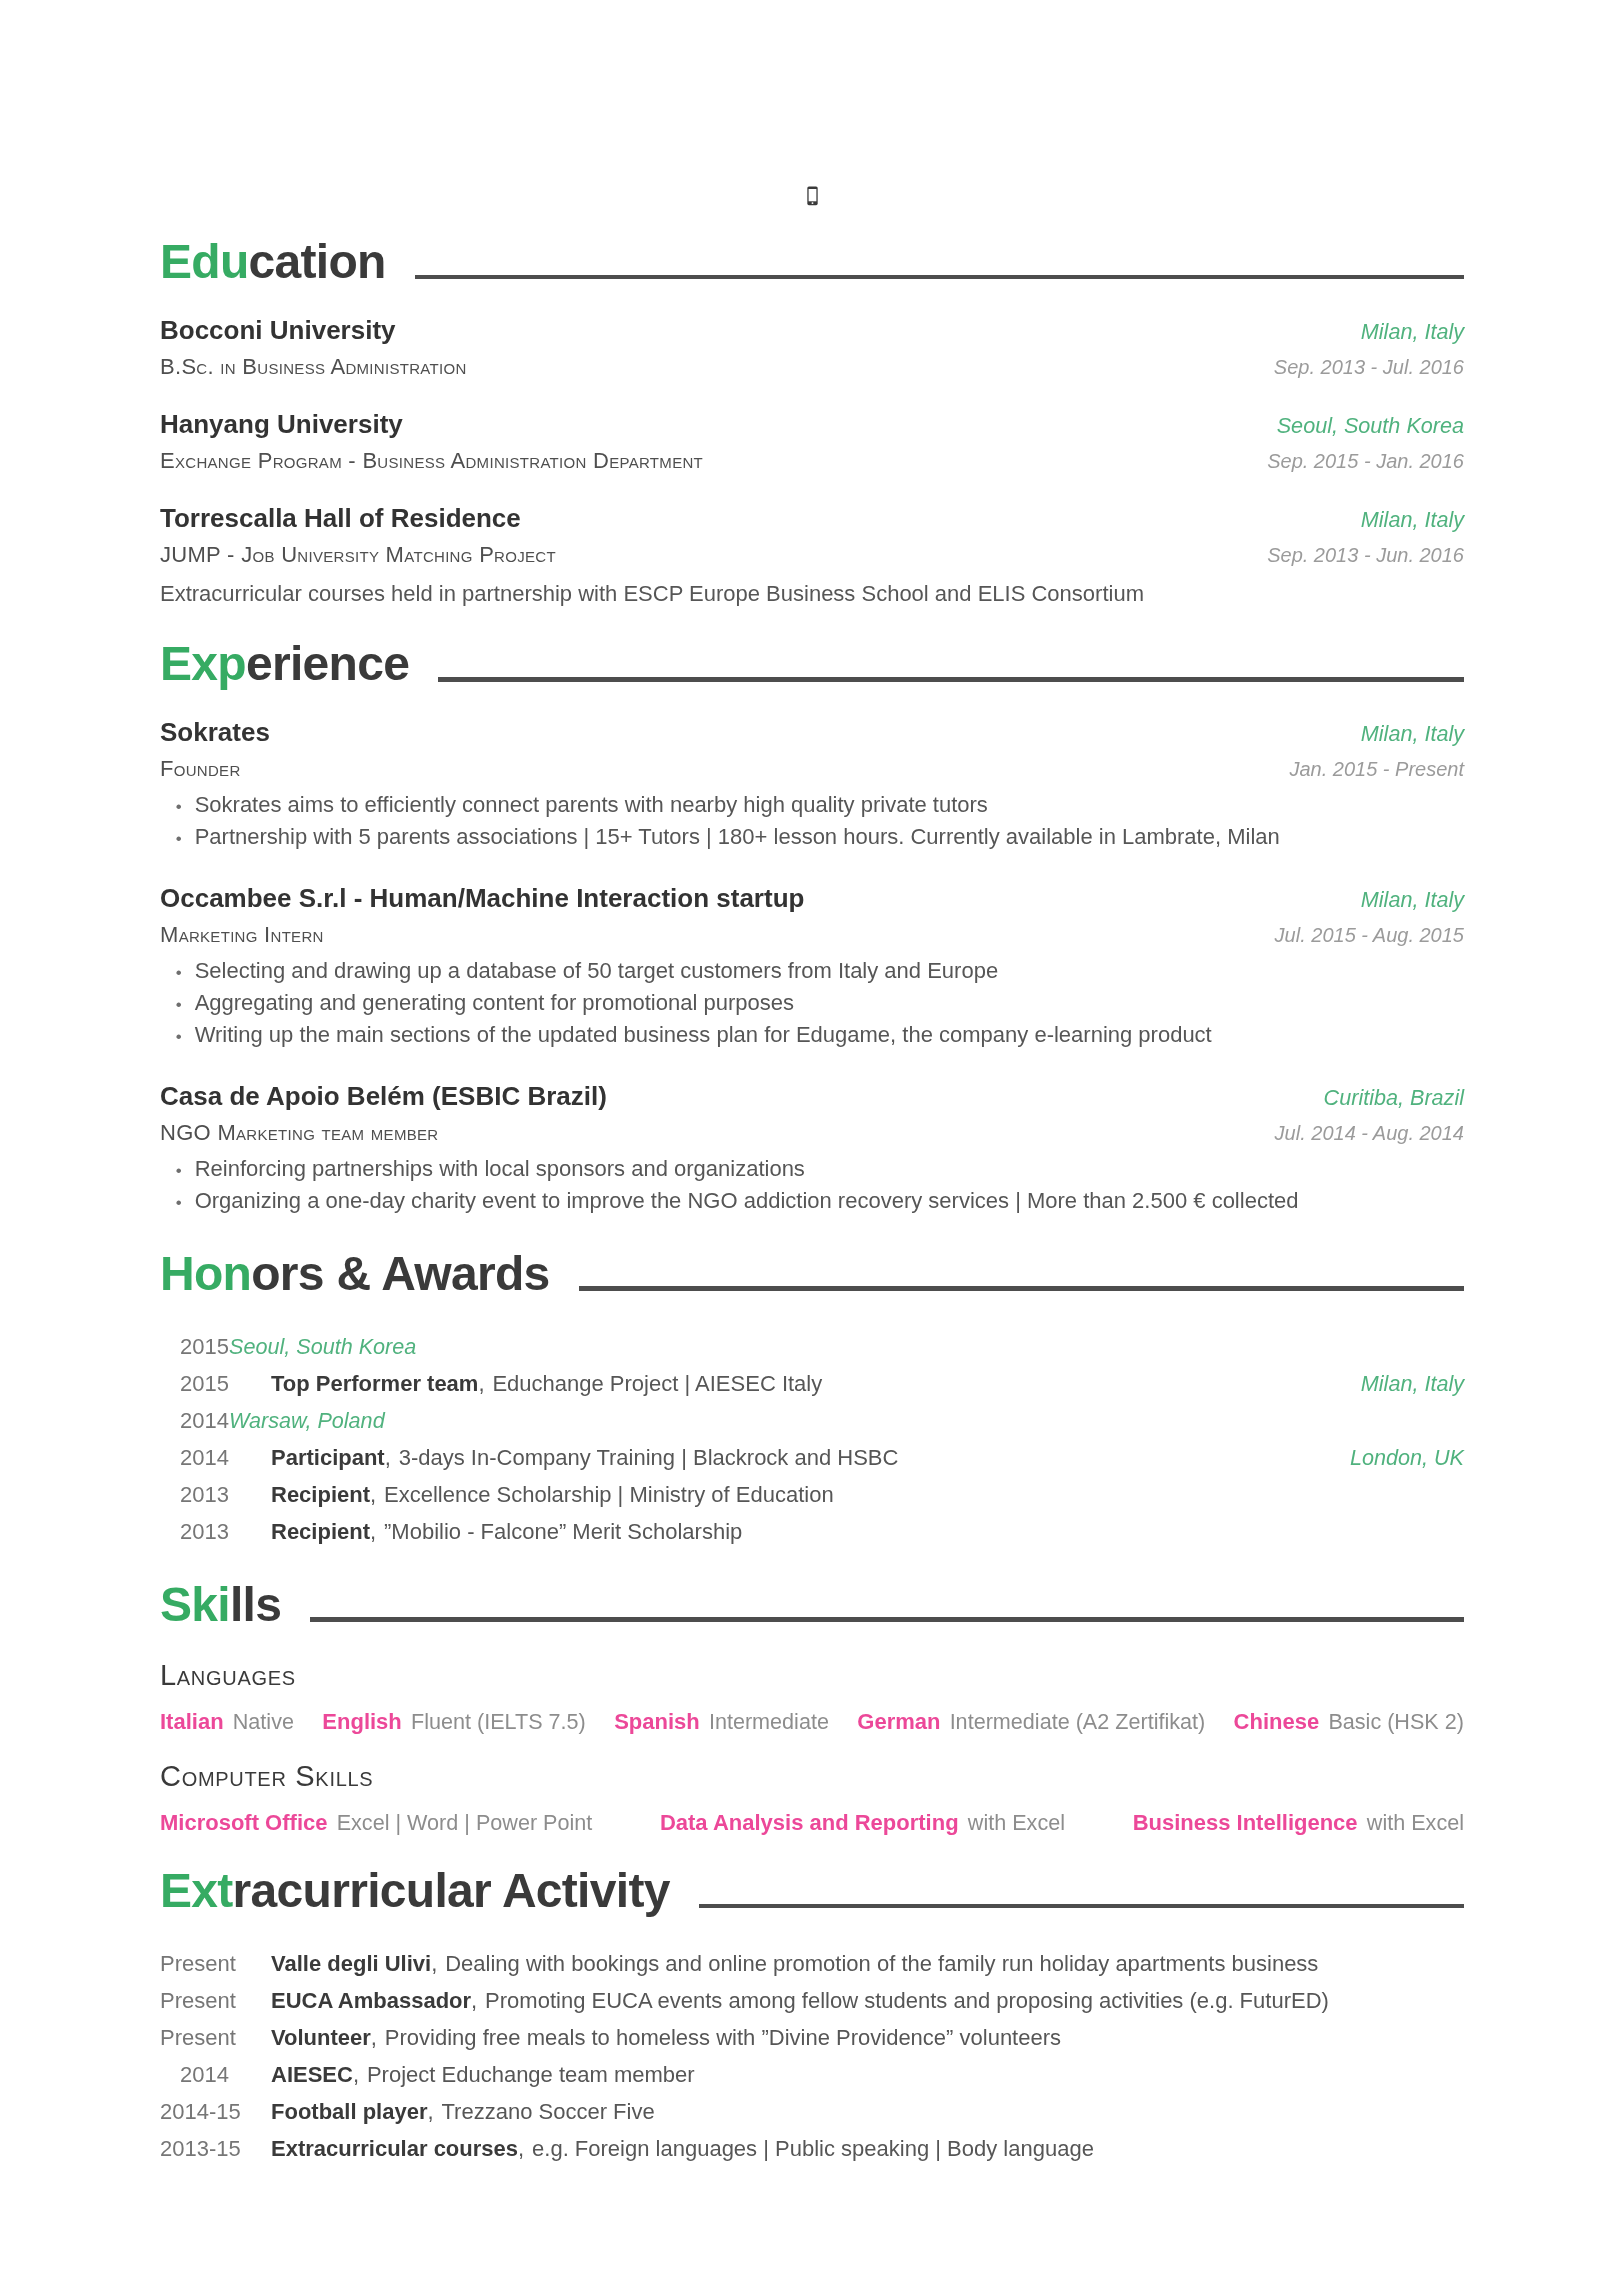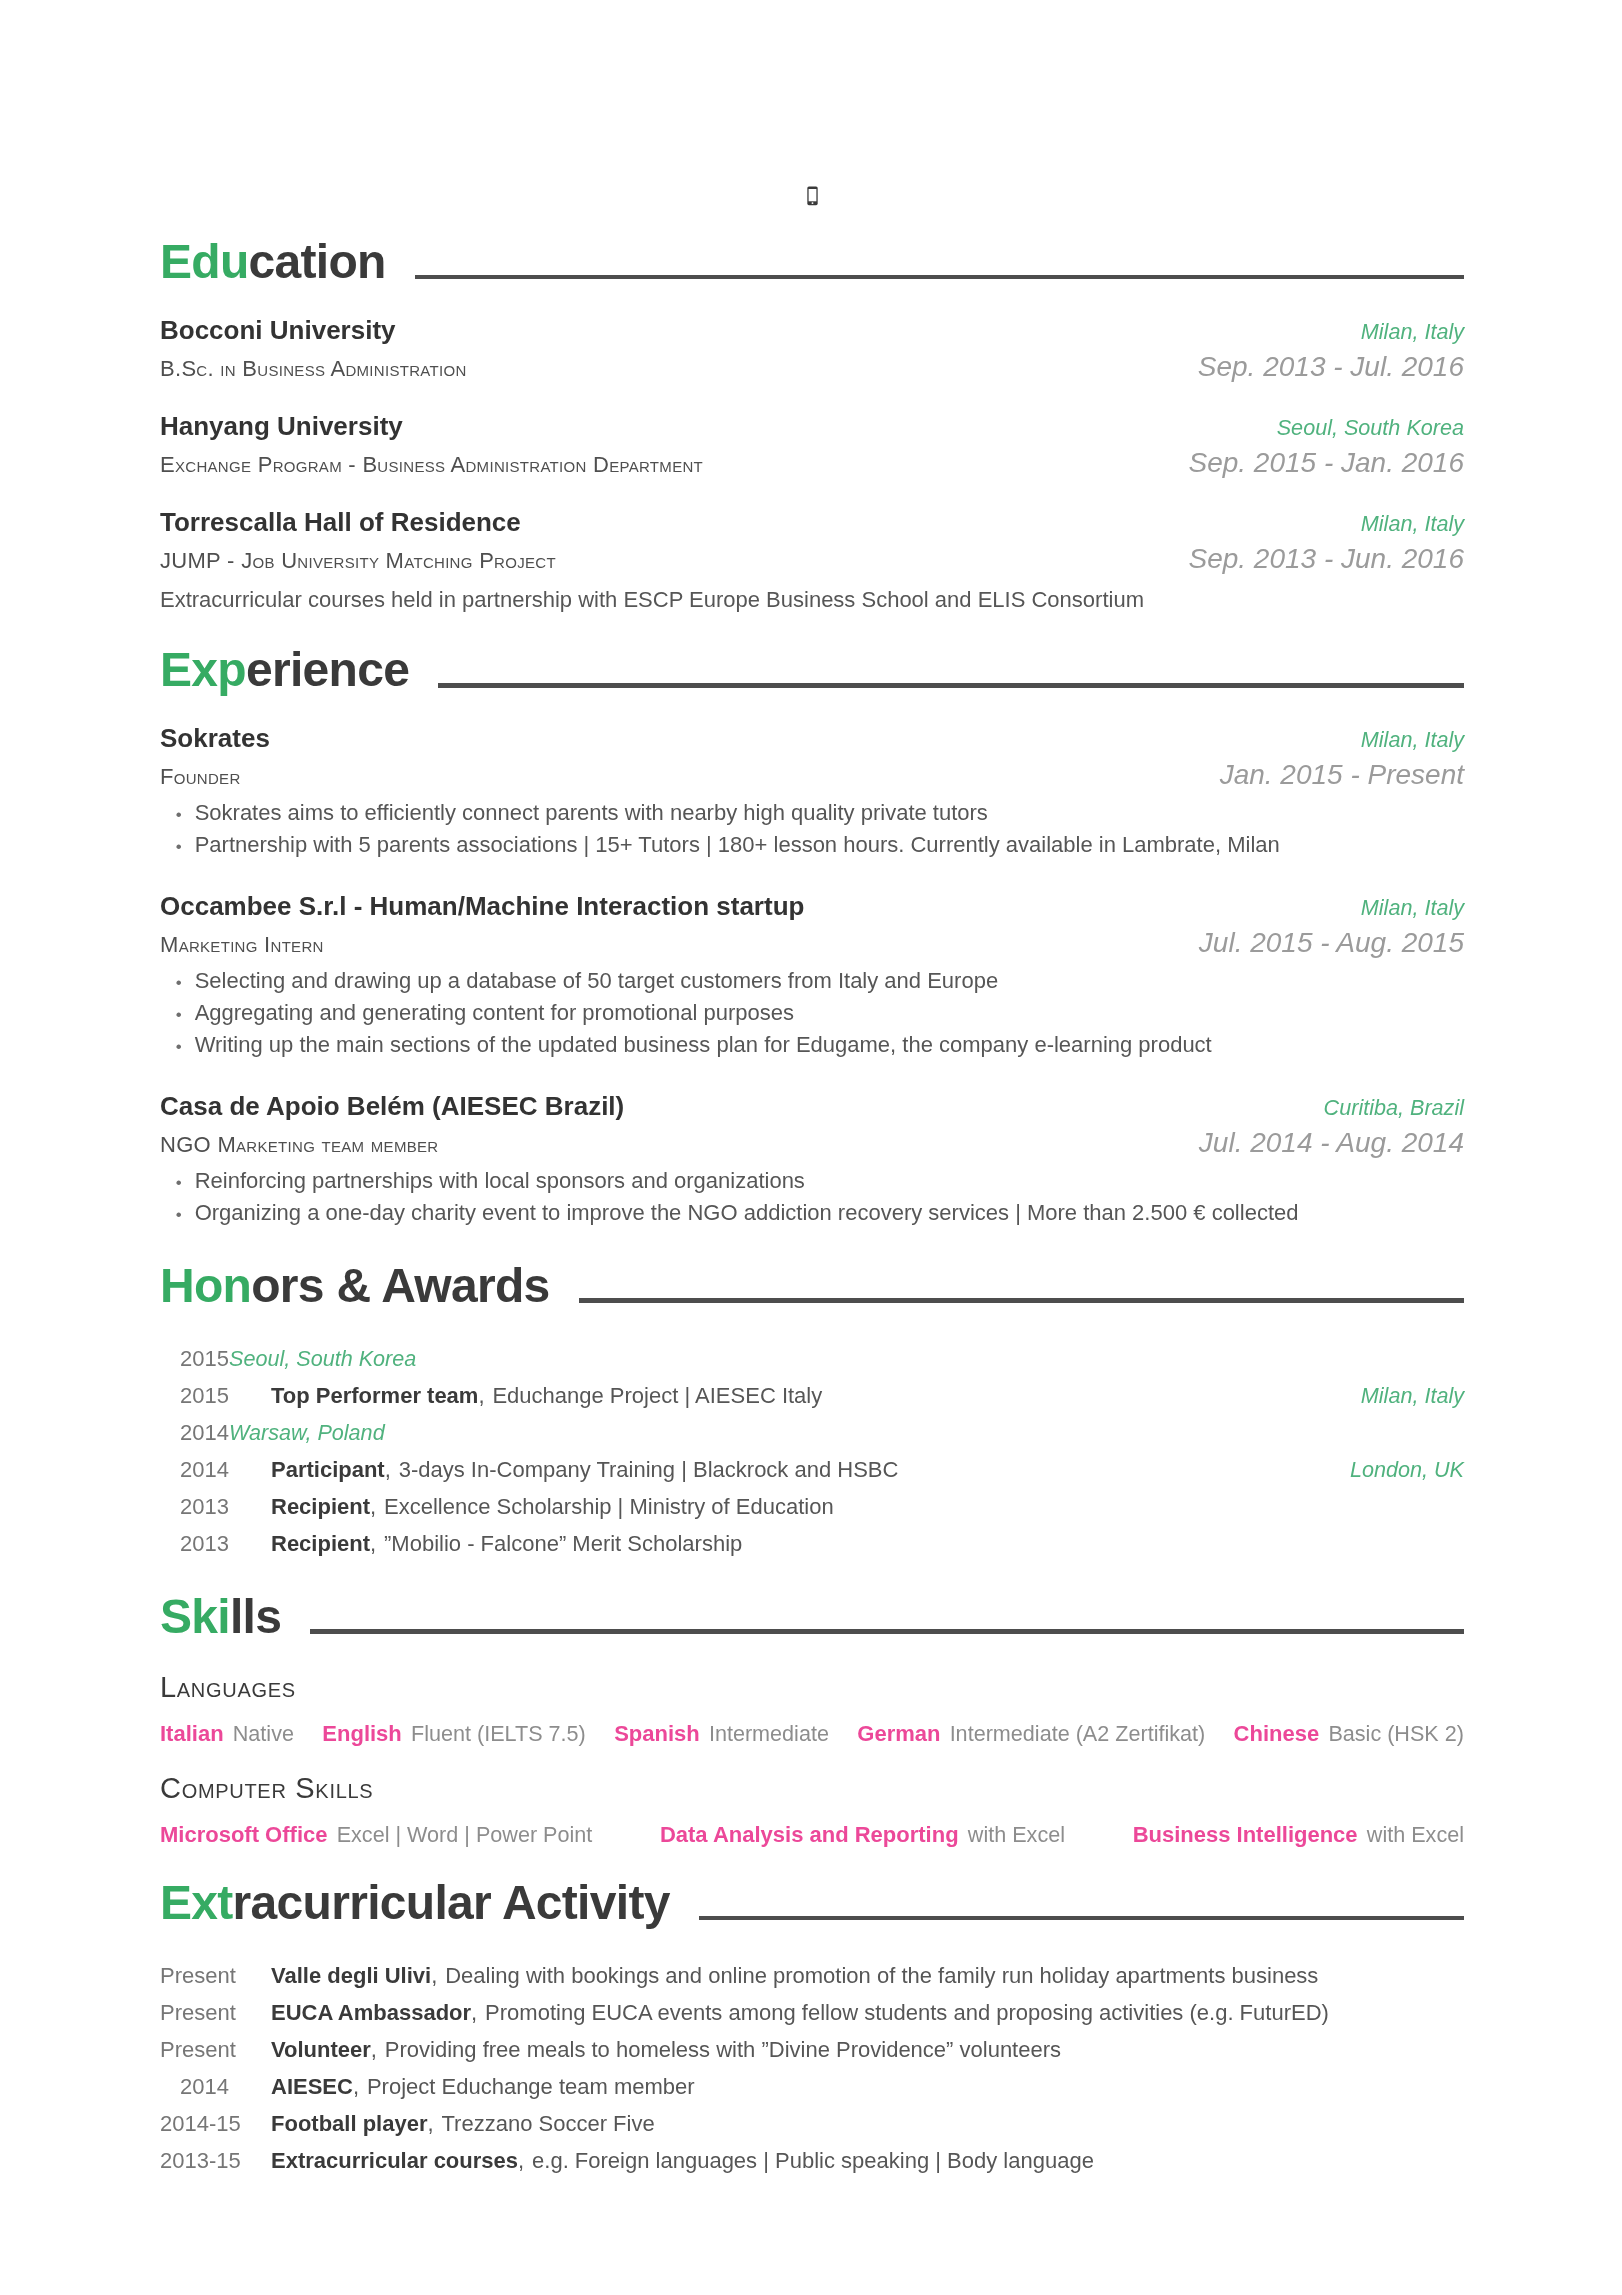--- a/index.html
+++ b/index.html
@@ -16,21 +16,21 @@
   .sec-head h2 { margin:0; font-size:48px; line-height:51px; font-weight:700; color:#3a3a3a; letter-spacing:-0.7px; white-space:nowrap; }
   .sec-head .hl { color:#36ab63; }
   .sec-head .rule { flex:1; height:4.6px; background:#4d4d4d; margin-left:29px; margin-bottom:7.9px; }
 
   .entry { margin-bottom:30px; }
   .erow { display:flex; justify-content:space-between; align-items:baseline; line-height:29px;text-align:center; }
   .erow2 { margin-top:7.9px; line-height:26px; }
   .etitle { font-size:26px; font-weight:700; color:#333333; white-space:nowrap; }
   .loc { font-size:21.6px; font-style:italic; color:#50b27e; white-space:nowrap; }
   .role { font-size:22px; font-variant:small-caps; color:#4f4f4f; letter-spacing:0.3px; white-space:nowrap; }
-  .dates { font-size:28px; font-style:italic; color:#9b9b9b; white-space:nowrap; }
+  .dates { font-size:20px; font-style:italic; color:#9b9b9b; white-space:nowrap; }
   .note { font-size:22px; color:#565656; margin-top:11.8px; line-height:29px; }
 
   .bullets { margin-top:7.9px; }
   .bullet { display:flex; align-items:baseline; font-size:22px; color:#565656; line-height:30px; }
   .bullet .dot { flex:none; color:#6e6e6e; font-size:17px; margin:0 13px 0 15.7px; }
 
   .tbl-row { display:flex; align-items:flex-end; font-size:22px; line-height:37px; white-space:nowrap; }
   .tbl-row .year { flex:none; width:69px; text-align:right; color:#767676; }
   .tbl-row .main { flex:1; margin-left:42px; color:#565656; min-width:0; }
   .tbl-row .lbl { font-weight:700; color:#3a3a3a; }
@@ -145,21 +145,21 @@
           </div>
         <div class="bullet">
             <span class="dot">•</span>
             <span>Writing up the main sections of the updated business plan for Edugame, the company e-learning product</span>
           </div>
       </div>
     </div>
 
     <div class="entry">
       <div class="erow">
-        <span class="etitle">Casa de Apoio Belém (AIESEC Brazil)</span>
+        <span class="etitle">Casa de Apoio Belém (ESBIC Brazil)</span>
         <span class="loc">Curitiba, Brazil</span>
       </div>
       <div class="erow erow2">
         <span class="role">NGO Marketing team member</span>
         <span class="dates">Jul. 2014 - Aug. 2014</span>
       </div>
       <div class="bullets">
         <div class="bullet">
             <span class="dot">•</span>
             <span>Reinforcing partnerships with local sponsors and organizations</span>

